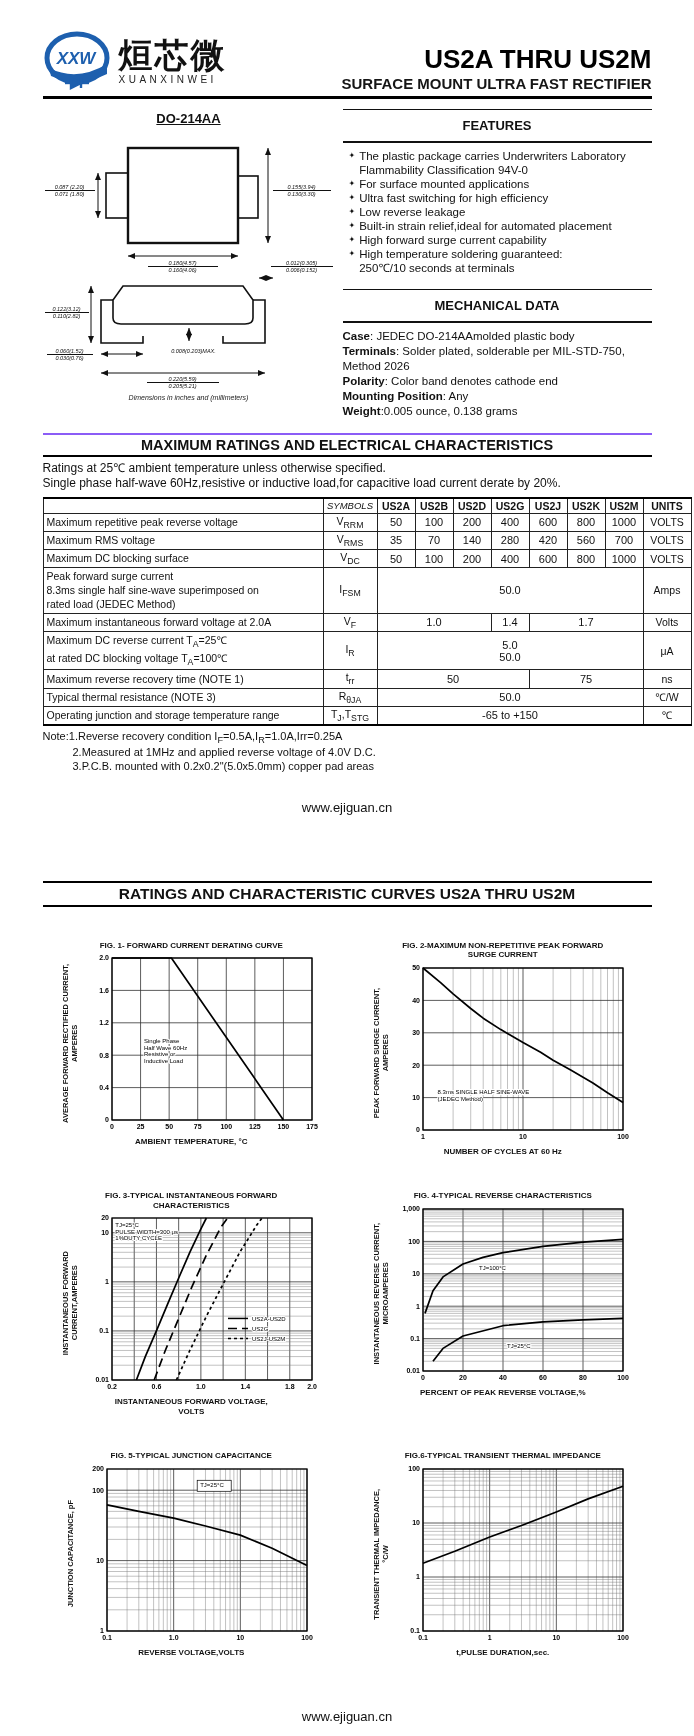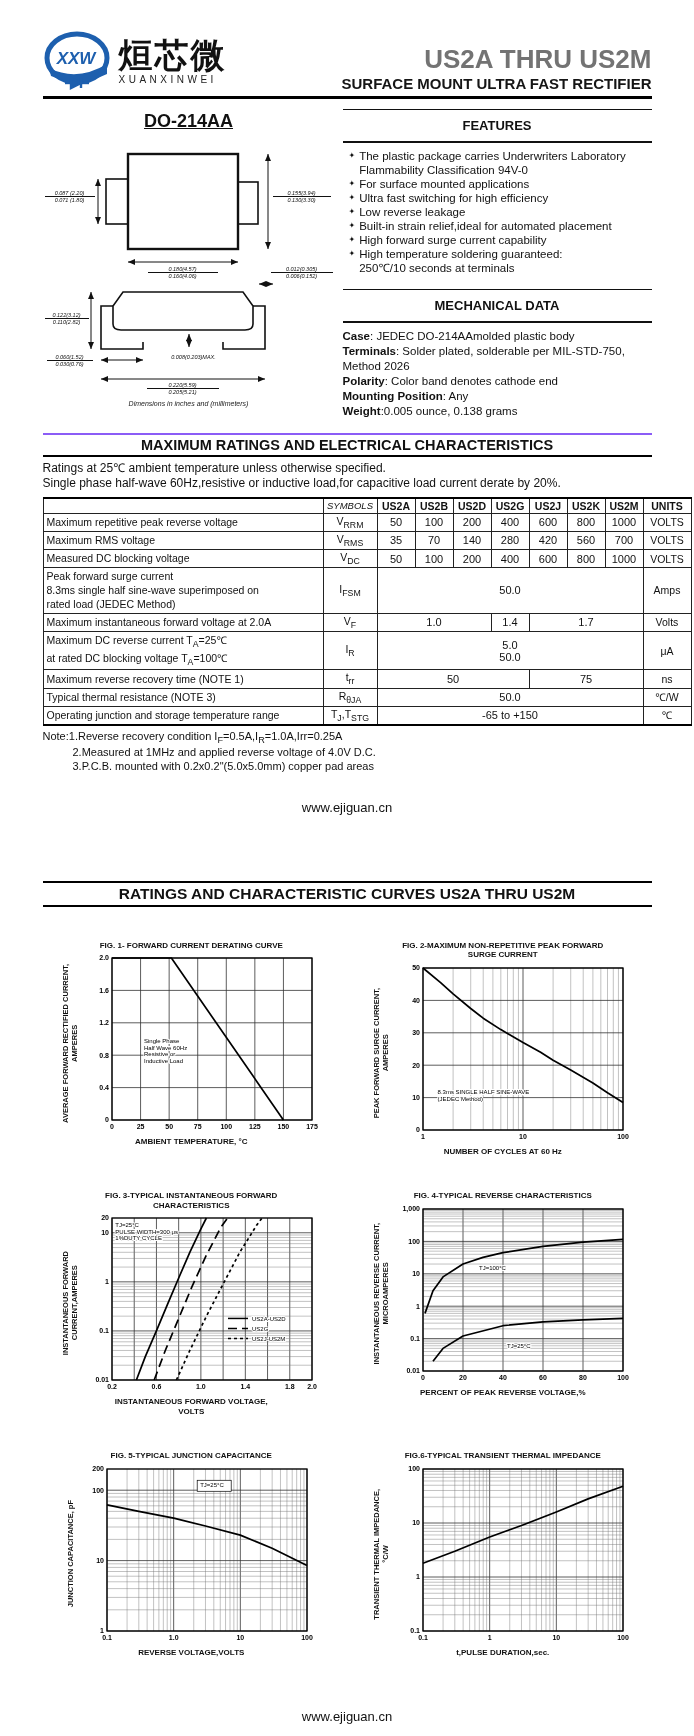--- a/index.html
+++ b/index.html
@@ -5,28 +5,28 @@
   html,body{margin:0;padding:0;background:#fff;}
   .page{position:relative;width:661px;min-height:1736px;margin:12px auto;background:#fff;
         font-family:"Liberation Sans",sans-serif;color:#111;display:flex;flex-direction:column;box-sizing:border-box;padding:10px 26px 18px;}
   
   .hdr{display:flex;align-items:flex-end;justify-content:space-between;margin-top:8px;}
   .logo{display:flex;align-items:center;gap:4px;}
   .logo-mark{flex:0 0 auto;}
   .logo-cn{font-size:34px;font-weight:bold;letter-spacing:2px;color:#111;line-height:1;}
   .logo-en{font-size:10px;letter-spacing:3.5px;color:#222;margin-top:2px;}
   .hdr-right{text-align:right;}
-  .doc-title{font-size:26px;font-weight:bold;color:#737373;line-height:1.05;}
+  .doc-title{font-size:26px;font-weight:bold;color:#000000;line-height:1.05;}
   .doc-sub{font-size:15px;font-weight:bold;color:#151515;margin-top:2px;}
   .doc-tag{font-size:14px;font-weight:bold;font-style:italic;color:#222;margin-top:2px;white-space:pre;}
   .hdr-rule{border-top:3px solid #000;margin-top:4px;}
   
   .twocol{display:flex;margin-top:8px;gap:8px;}
   .pkg{width:292px;flex:0 0 auto;}
-  .pkg-title{text-align:center;font-weight:bold;font-size:18px;text-decoration:underline;margin:4px 0 2px;}
+  .pkg-title{text-align:center;font-weight:bold;font-size:13px;text-decoration:underline;margin:4px 0 2px;}
   .pkg-canvas{position:relative;width:292px;height:262px;}
   .pkg-canvas svg{position:absolute;left:0;top:0;}
   .dim{position:absolute;font-size:5.5px;font-style:italic;text-align:center;line-height:1.15;color:#111;}
   .dim .ft{display:block;border-bottom:0.5px solid #111;padding:0 1px;}
   .dim .fb{display:block;padding:0 1px;}
   .pkg-caption{text-align:center;font-size:7px;font-style:italic;margin-top:4px;color:#222;}
   .rightcol{flex:1;}
   .sec-head{border-top:1.5px solid #111;border-bottom:2px solid #111;text-align:center;
             font-weight:bold;font-size:13px;padding:8px 0;margin:2px 0 6px;}
   .sec-head.mech{margin-top:14px;}
@@ -251,21 +251,21 @@
           <td class="val">35</td>
           <td class="val">70</td>
           <td class="val">140</td>
           <td class="val">280</td>
           <td class="val">420</td>
           <td class="val">560</td>
           <td class="val">700</td>
           <td class="unit">VOLTS</td>
         </tr>
         <tr>
-          <td class="lbl">Measured DC blocking voltage</td>
+          <td class="lbl">Maximum DC blocking surface</td>
           <td class="sym">V<sub>DC</sub></td>
           <td class="val">50</td>
           <td class="val">100</td>
           <td class="val">200</td>
           <td class="val">400</td>
           <td class="val">600</td>
           <td class="val">800</td>
           <td class="val">1000</td>
           <td class="unit">VOLTS</td>
         </tr>

